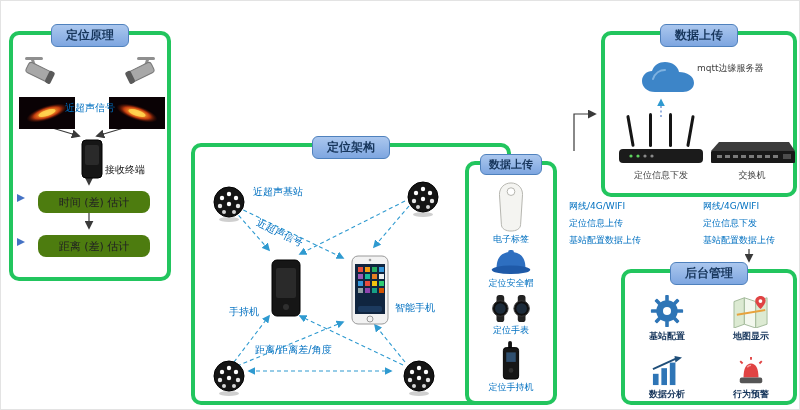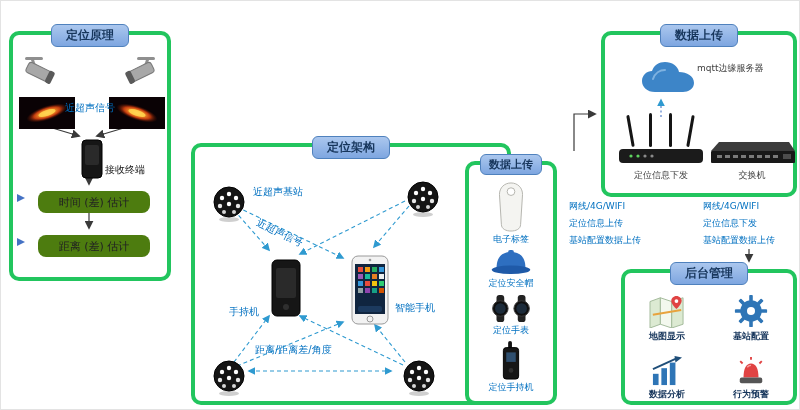--- a/index.html
+++ b/index.html
@@ -302,52 +302,52 @@
     <div>网线/4G/WIFI</div>
     <div>定位信息下发</div>
     <div>基站配置数据上传</div>
   </div>
 
   <div class="panel" style="left:620px;top:268px;width:176px;height:136px">
     <div class="badge">后台管理</div>
     <div class="mgmt-grid">
       <div class="mgmt-item">
         <span style="line-height:0">
-          <svg width="38" height="34" viewBox="0 0 40 36">
-            <polygon points="2,8 13,4 13,32 2,36" fill="#dcead2" stroke="#a0b898"></polygon>
-            <polygon points="13,4 25,8 25,36 13,32" fill="#f3f8ee" stroke="#a0b898"></polygon>
-            <polygon points="25,8 37,4 37,32 25,36" fill="#dcead2" stroke="#a0b898"></polygon>
-            <path d="M5 22 L35 17" stroke="#e8a33d" stroke-width="2" fill="none"></path>
-            <path d="M30 2 C33.2 2 35.5 4.5 35.5 7.2 C35.5 11 30 16 30 16 C30 16 24.5 11 24.5 7.2 C24.5 4.5 26.8 2 30 2 Z" fill="#e04343"></path>
-            <circle cx="30" cy="7.5" r="2" fill="#fff"></circle>
-          </svg>
-        </span>
-        <div class="mgmt-label">地图显示</div>
-      </div>
-      <div class="mgmt-item">
-        <span style="line-height:0">
           <svg width="34" height="34" viewBox="0 0 38 38">
             <g fill="#2e75b6">
               <rect x="17" y="1" width="4" height="7" rx="1" transform="rotate(0 19 19)"></rect>
               <rect x="17" y="1" width="4" height="7" rx="1" transform="rotate(45 19 19)"></rect>
               <rect x="17" y="1" width="4" height="7" rx="1" transform="rotate(90 19 19)"></rect>
               <rect x="17" y="1" width="4" height="7" rx="1" transform="rotate(135 19 19)"></rect>
               <rect x="17" y="1" width="4" height="7" rx="1" transform="rotate(180 19 19)"></rect>
               <rect x="17" y="1" width="4" height="7" rx="1" transform="rotate(225 19 19)"></rect>
               <rect x="17" y="1" width="4" height="7" rx="1" transform="rotate(270 19 19)"></rect>
               <rect x="17" y="1" width="4" height="7" rx="1" transform="rotate(315 19 19)"></rect>
               <circle cx="19" cy="19" r="12"></circle>
             </g>
             <circle cx="19" cy="19" r="4.5" fill="#fff"></circle>
           </svg>
         </span>
         <div class="mgmt-label">基站配置</div>
       </div>
       <div class="mgmt-item">
         <span style="line-height:0">
+          <svg width="38" height="34" viewBox="0 0 40 36">
+            <polygon points="2,8 13,4 13,32 2,36" fill="#dcead2" stroke="#a0b898"></polygon>
+            <polygon points="13,4 25,8 25,36 13,32" fill="#f3f8ee" stroke="#a0b898"></polygon>
+            <polygon points="25,8 37,4 37,32 25,36" fill="#dcead2" stroke="#a0b898"></polygon>
+            <path d="M5 22 L35 17" stroke="#e8a33d" stroke-width="2" fill="none"></path>
+            <path d="M30 2 C33.2 2 35.5 4.5 35.5 7.2 C35.5 11 30 16 30 16 C30 16 24.5 11 24.5 7.2 C24.5 4.5 26.8 2 30 2 Z" fill="#e04343"></path>
+            <circle cx="30" cy="7.5" r="2" fill="#fff"></circle>
+          </svg>
+        </span>
+        <div class="mgmt-label">地图显示</div>
+      </div>
+      <div class="mgmt-item">
+        <span style="line-height:0">
           <svg width="36" height="30" viewBox="0 0 38 32">
             <rect x="4" y="19" width="6" height="12" fill="#2e75b6"></rect>
             <rect x="13" y="13" width="6" height="18" fill="#2e75b6"></rect>
             <rect x="22" y="7" width="6" height="24" fill="#2e75b6"></rect>
             <path d="M4 14 L28 3" stroke="#1f4e79" stroke-width="2" fill="none"></path>
             <polygon points="27,0 35,1.5 28,7" fill="#1f4e79"></polygon>
           </svg>
         </span>
         <div class="mgmt-label">数据分析</div>
       </div>

